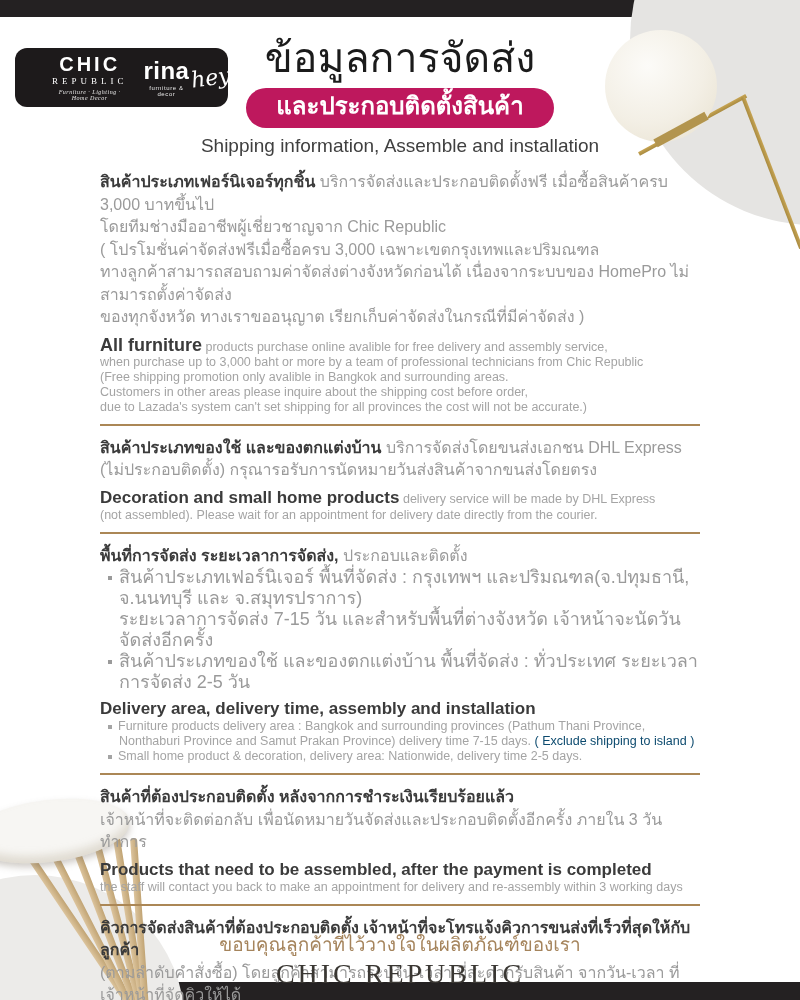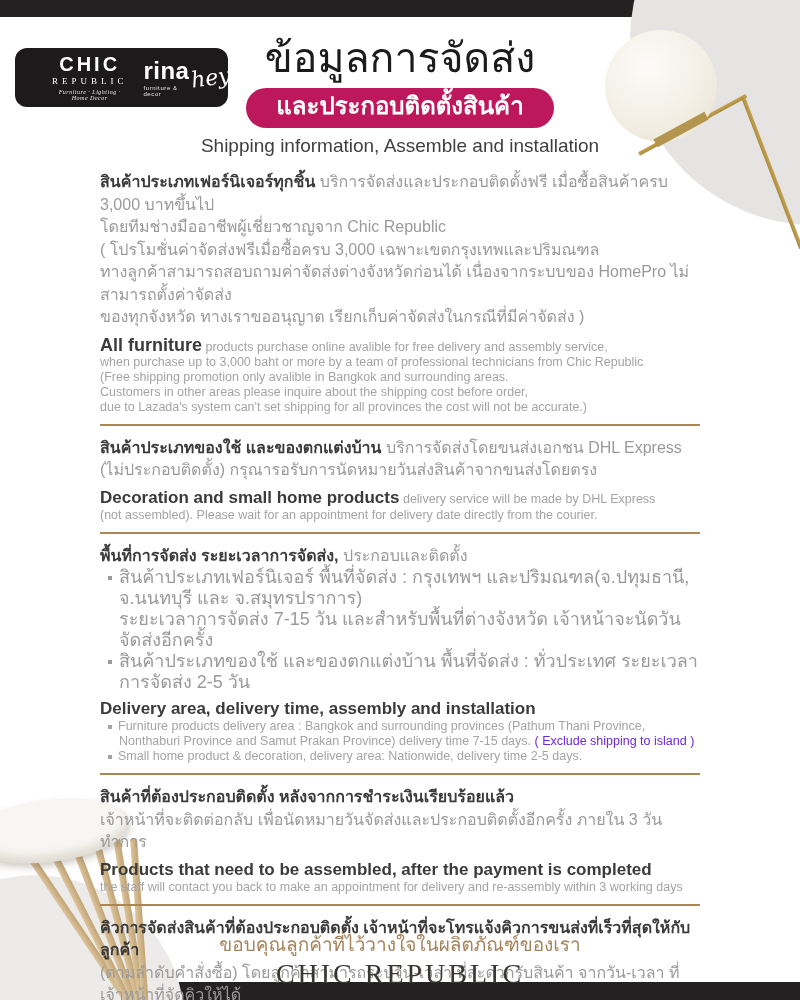--- a/index.html
+++ b/index.html
@@ -36,21 +36,21 @@
                box-shadow:0 4px 7px rgba(120,110,95,.35), inset 0 -7px 9px rgba(190,180,160,.4); }
 
   
   .logo-card { position:absolute; z-index:4; left:15px; top:48px; width:213px; height:59px; background:#1d1a1b;
                border-radius:12px; display:flex; align-items:center; justify-content:center; gap:16px; color:#fff;padding-left:40px; }
   .chic-logo { text-align:center; line-height:1; }
   .chic-name { font-size:20px; font-weight:bold; letter-spacing:3px; }
   .chic-sub  { font-size:9px; letter-spacing:4px; margin-top:3px; font-family:"Liberation Serif","DejaVu Serif",serif; }
   .chic-tag  { font-size:6px; letter-spacing:.5px; margin-top:3px; color:#e9e9e9; font-family:"Liberation Serif","DejaVu Serif",serif; font-style:italic; }
   .rina-logo { display:flex; align-items:flex-start; line-height:1; }
-  .rina-main { text-align:left; }
+  .rina-main { text-align:center; }
   .rina-name { font-size:24px; font-weight:bold; letter-spacing:.5px; }
   .rina-sub  { font-size:6px; letter-spacing:.6px; margin-top:2px; color:#e9e9e9; }
   .rina-script { font-size:22px; font-style:italic; margin:8px 0 0 2px; font-family:"DejaVu Serif","Liberation Serif",serif; transform:rotate(-8deg); }
 
   .title-wrap { position:absolute; z-index:4; left:0; top:28px; width:800px; text-align:center; }
   .title-th { font-size:41px; font-weight:normal; color:#1b1b1b; line-height:60px; }
   .pill { display:inline-block; background:#be185d; color:#ffffff; font-size:24px; font-weight:bold;
           padding:5px 30px 9px; border-radius:22px; line-height:26px; }
   .subtitle { margin-top:7px; font-size:19px; color:#3f3f3f; }
 
@@ -61,21 +61,21 @@
   .en      { font-size:12.5px; line-height:15px; color:#a4a4a4; }
   .en-head { font-size:17px; line-height:20px; color:#3b3b3b; font-weight:bold; }
   .en-head-lg { font-size:18px; line-height:22px; color:#3b3b3b; font-weight:bold; }
   .gap     { height:6px; }
   .sep     { border:none; border-top:2px solid #ab8756; margin:9px 0 11px; width:100%; }
   .bullet  { display:flex; }
   .bullet .dot  { flex:none; width:4px; height:4px; background:#9a9a9a; margin:9px 7px 0 8px; }
   .bullet .edot { flex:none; width:4px; height:4px; background:#a4a4a4; margin:6px 6px 0 8px; }
   .th-b   { font-size:18px; line-height:21px; color:#9a9a9a; }
   .cont   { padding-left:19px; }
-  .red    { color:#6d28d9; }
+  .red    { color:#0c4a6e; }
 
   
   .footer { position:absolute; z-index:5; left:0; top:933px; width:800px; text-align:center; }
   .thanks { font-size:19px; color:#a5845c; line-height:24px; }
   .brand  { font-size:28px; letter-spacing:3px; color:#3a3733; margin-top:1px;
             font-family:"Liberation Serif","DejaVu Serif",serif; }
 </style>
 </head>
 <body>
 

